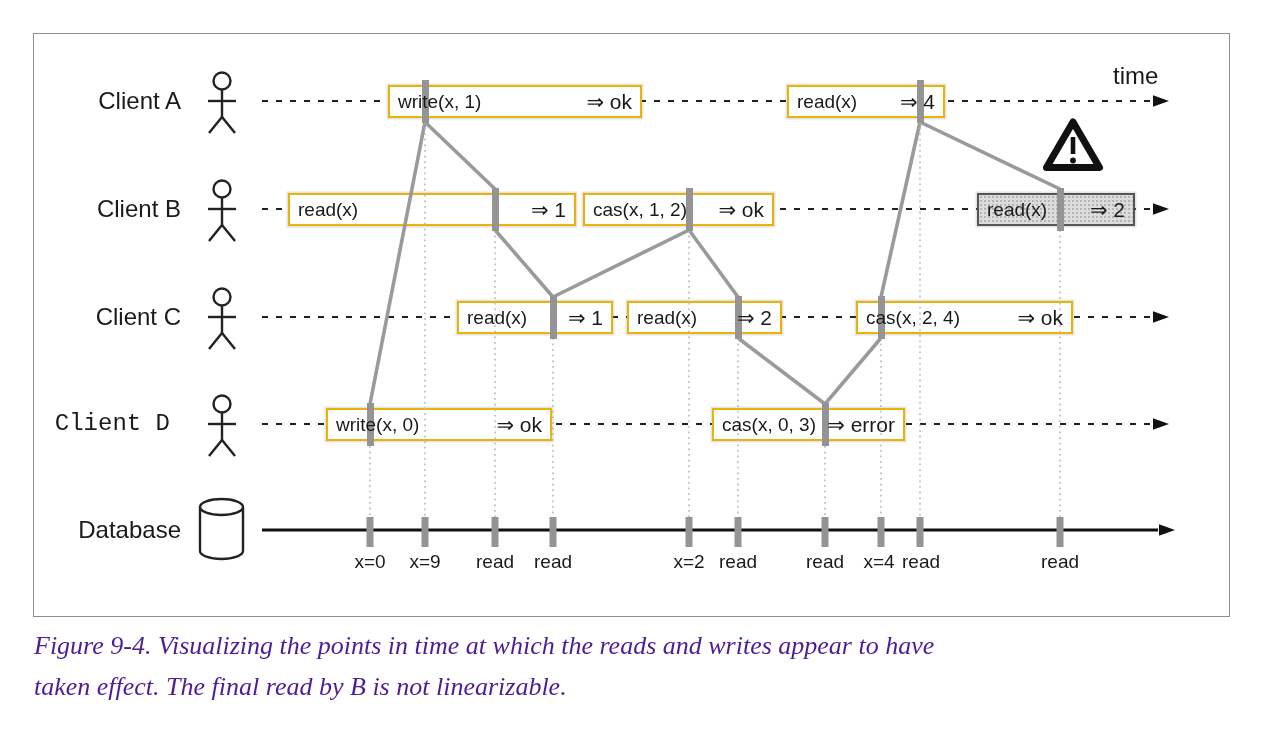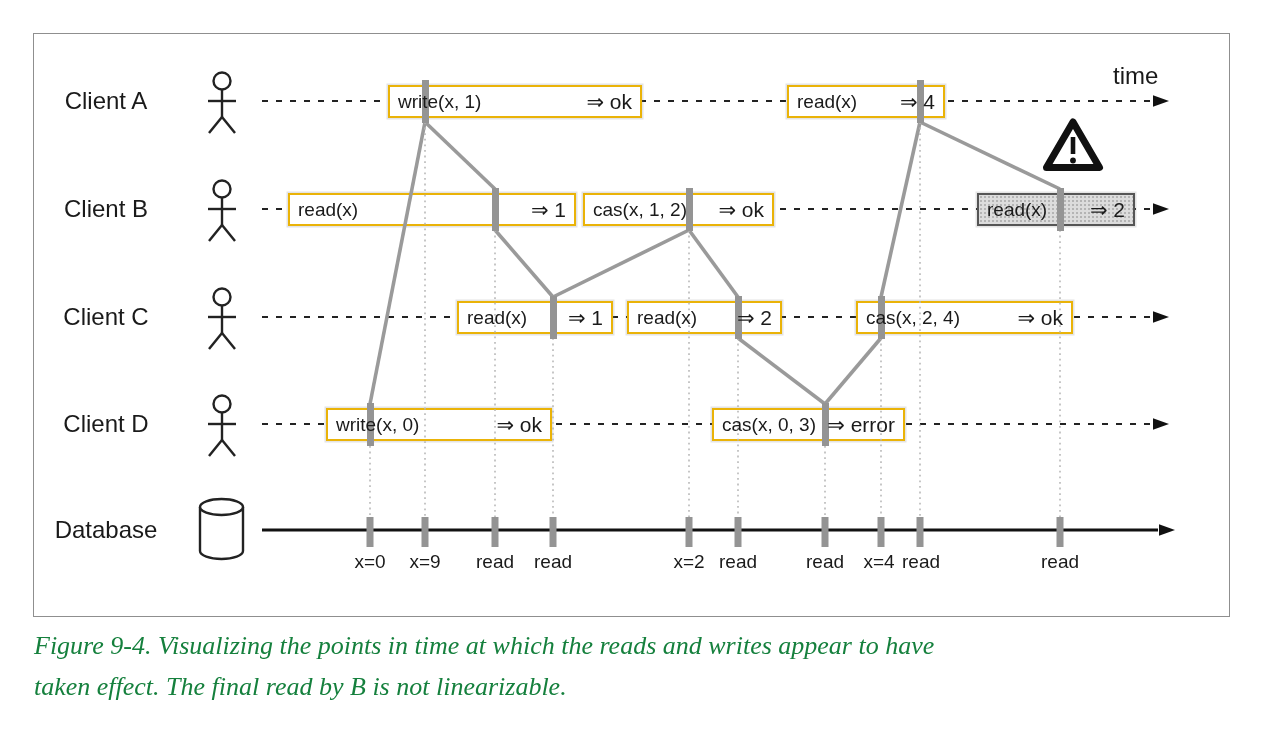--- a/index.html
+++ b/index.html
@@ -11,25 +11,25 @@
   svg.layer{position:absolute;left:0;top:0;width:1274px;height:736px;pointer-events:none;}
   #boxes-layer{position:absolute;left:0;top:0;width:1274px;height:736px;}
   .opbox{position:absolute;height:33px;background:#fff;border:2px solid #eab308;
          box-sizing:border-box;box-shadow:0 0 0 1.5px rgba(130,130,130,.22);}
   .opbox.hl{background-color:#dcdcdc;
             background-image:radial-gradient(#b4b4b4 1px, rgba(0,0,0,0) 1.2px);
             background-size:4px 4px;border-color:#555;}
   .bar{position:absolute;width:7px;top:-7px;height:43px;background:#949494;z-index:1;}
   .call{position:absolute;left:8px;top:0;height:29px;line-height:29px;font-size:19px;z-index:2;white-space:pre;}
   .result{position:absolute;right:8px;top:0;height:29px;line-height:29px;font-size:21px;z-index:2;white-space:pre;}
-  .rowlabel{position:absolute;width:150px;text-align:center;font-size:24px;line-height:26px;}
+  .rowlabel{position:absolute;width:150px;text-align:right;font-size:24px;line-height:26px;}
   .ticklabel{position:absolute;top:551px;font-size:19px;transform:translateX(-50%);}
   #time-label{position:absolute;left:1113px;top:62px;font-size:24px;}
   .caption{position:absolute;left:34px;width:1200px;font-family:"Liberation Serif",serif;
-           font-style:italic;font-size:26px;color:#15803d;line-height:41px;}
+           font-style:italic;font-size:26px;color:#4c1d95;line-height:41px;}
   #caption1{top:625px;} #caption2{top:666px;}
 </style>
 </head>
 <body>
 
 <div id="stage">
   <div id="frame" class="abs"></div>
   <svg class="layer" id="base-svg">
       <g stroke="#222" stroke-width="2.4" fill="none">
         <circle cx="222" cy="81" r="8.5" fill="#fff"></circle>
@@ -159,21 +159,21 @@
       <g>
         <path d="M1073,122 L1099.5,167.5 L1046.5,167.5 Z" fill="#fff" stroke="#111" stroke-width="7" stroke-linejoin="round"></path>
         <line x1="1073" y1="137" x2="1073" y2="154" stroke="#111" stroke-width="4.6"></line>
         <circle cx="1073" cy="160.5" r="2.9" fill="#111"></circle>
       </g>
     </svg>
   <div id="labels-layer">
       <div class="rowlabel abs" style="left: 31px; top: 88px;">Client A</div>
       <div class="rowlabel abs" style="left: 31px; top: 196px;">Client B</div>
       <div class="rowlabel abs" style="left: 31px; top: 304px;">Client C</div>
-      <div class="rowlabel abs" style="left: 31px; top: 411px;">Client D</div>
+      <div class="rowlabel abs" style="left: 20px; top: 411px; font-family: Liberation Mono, monospace;">Client D</div>
       <div class="rowlabel abs" style="left: 31px; top: 517px;">Database</div>
       <div class="ticklabel abs" style="left: 370px;">x=0</div>
       <div class="ticklabel abs" style="left: 425px;">x=9</div>
       <div class="ticklabel abs" style="left: 495px;">read</div>
       <div class="ticklabel abs" style="left: 553px;">read</div>
       <div class="ticklabel abs" style="left: 689px;">x=2</div>
       <div class="ticklabel abs" style="left: 738px;">read</div>
       <div class="ticklabel abs" style="left: 825px;">read</div>
       <div class="ticklabel abs" style="left: 879px;">x=4</div>
       <div class="ticklabel abs" style="left: 921px;">read</div>

